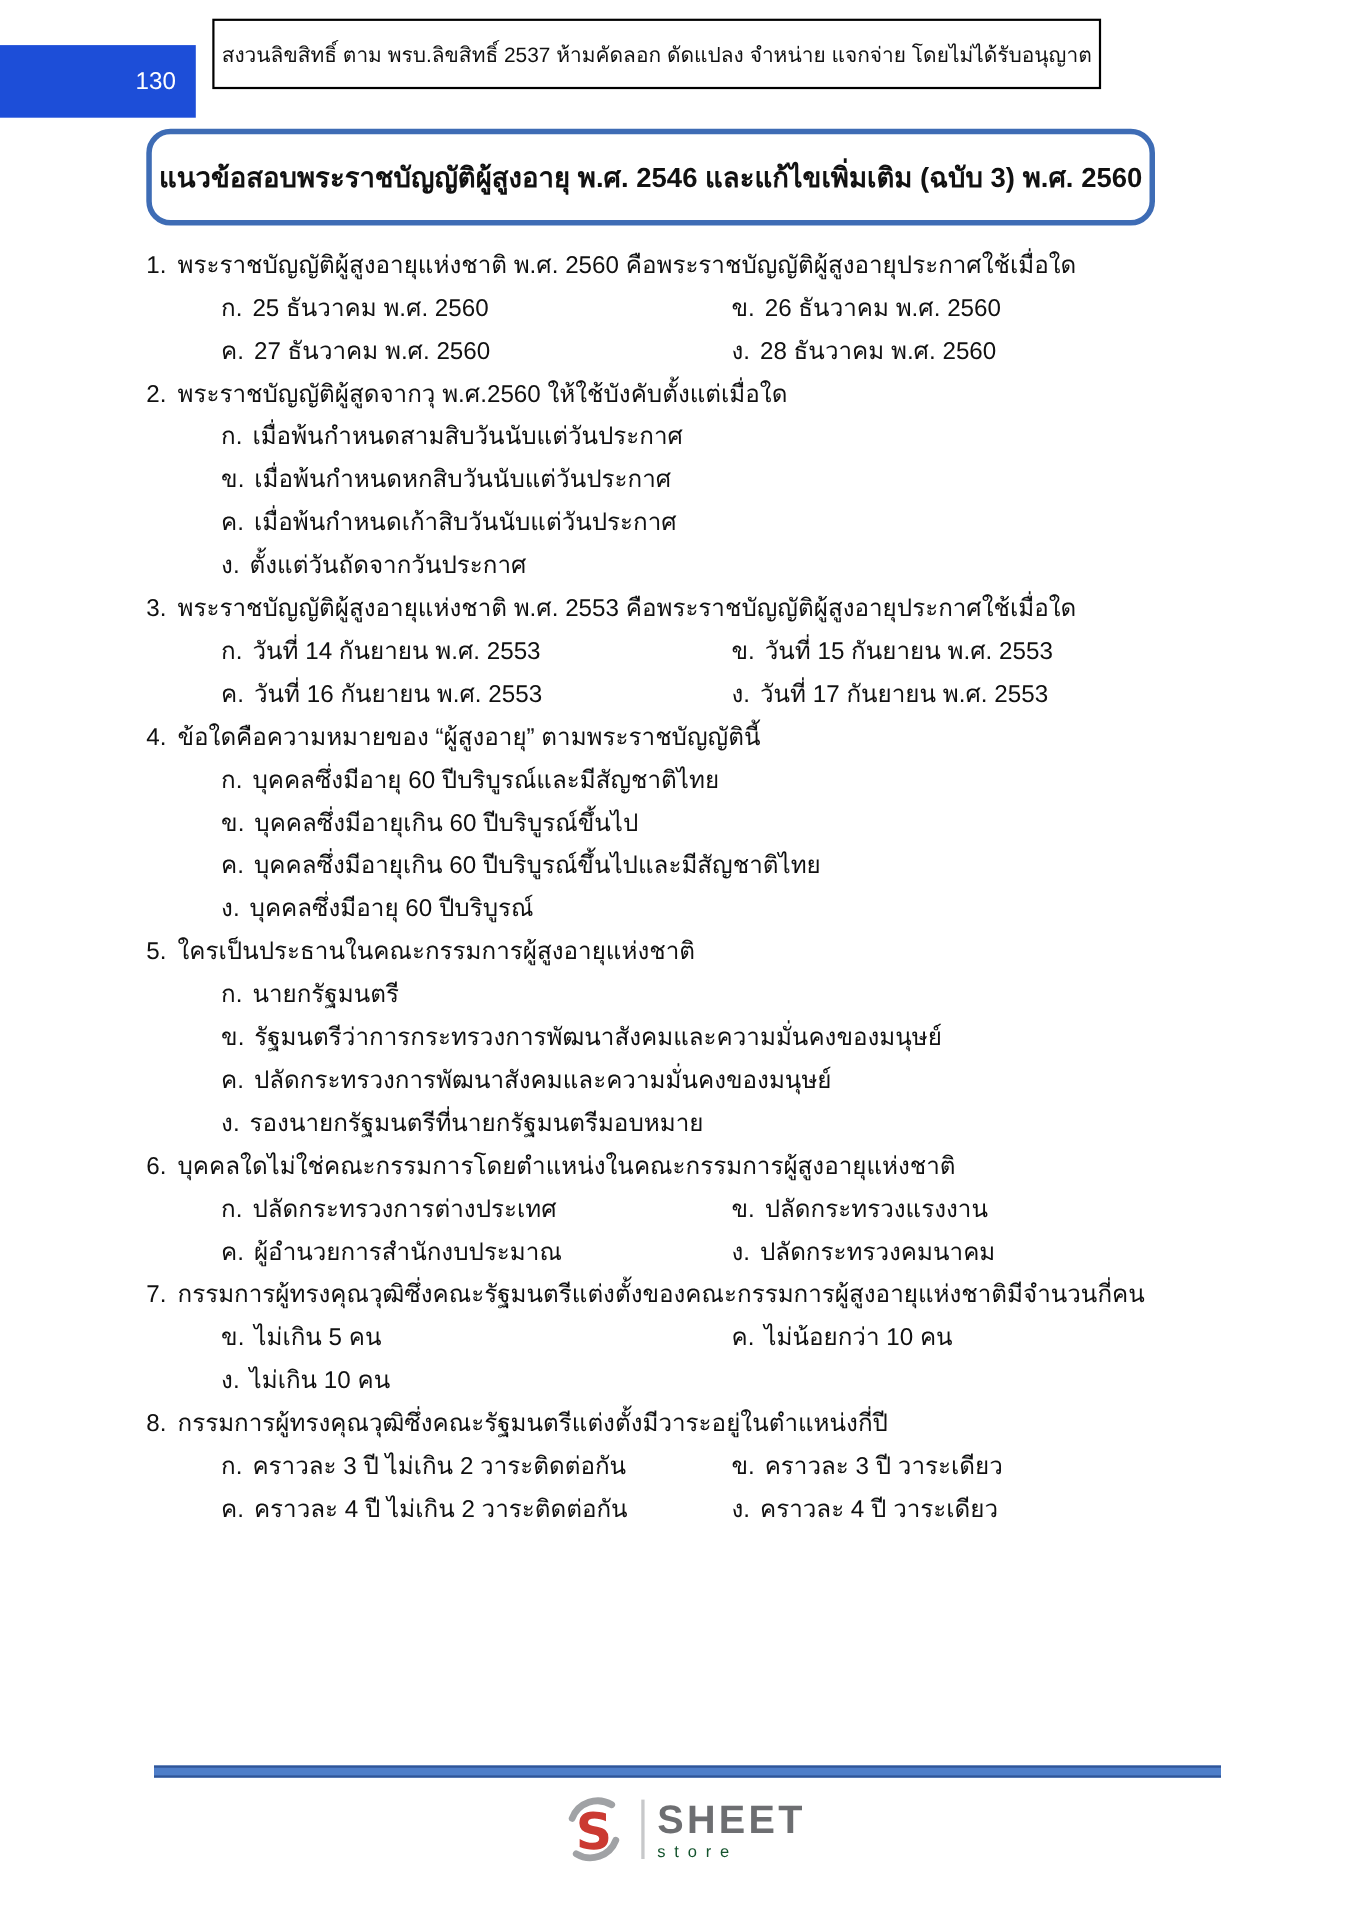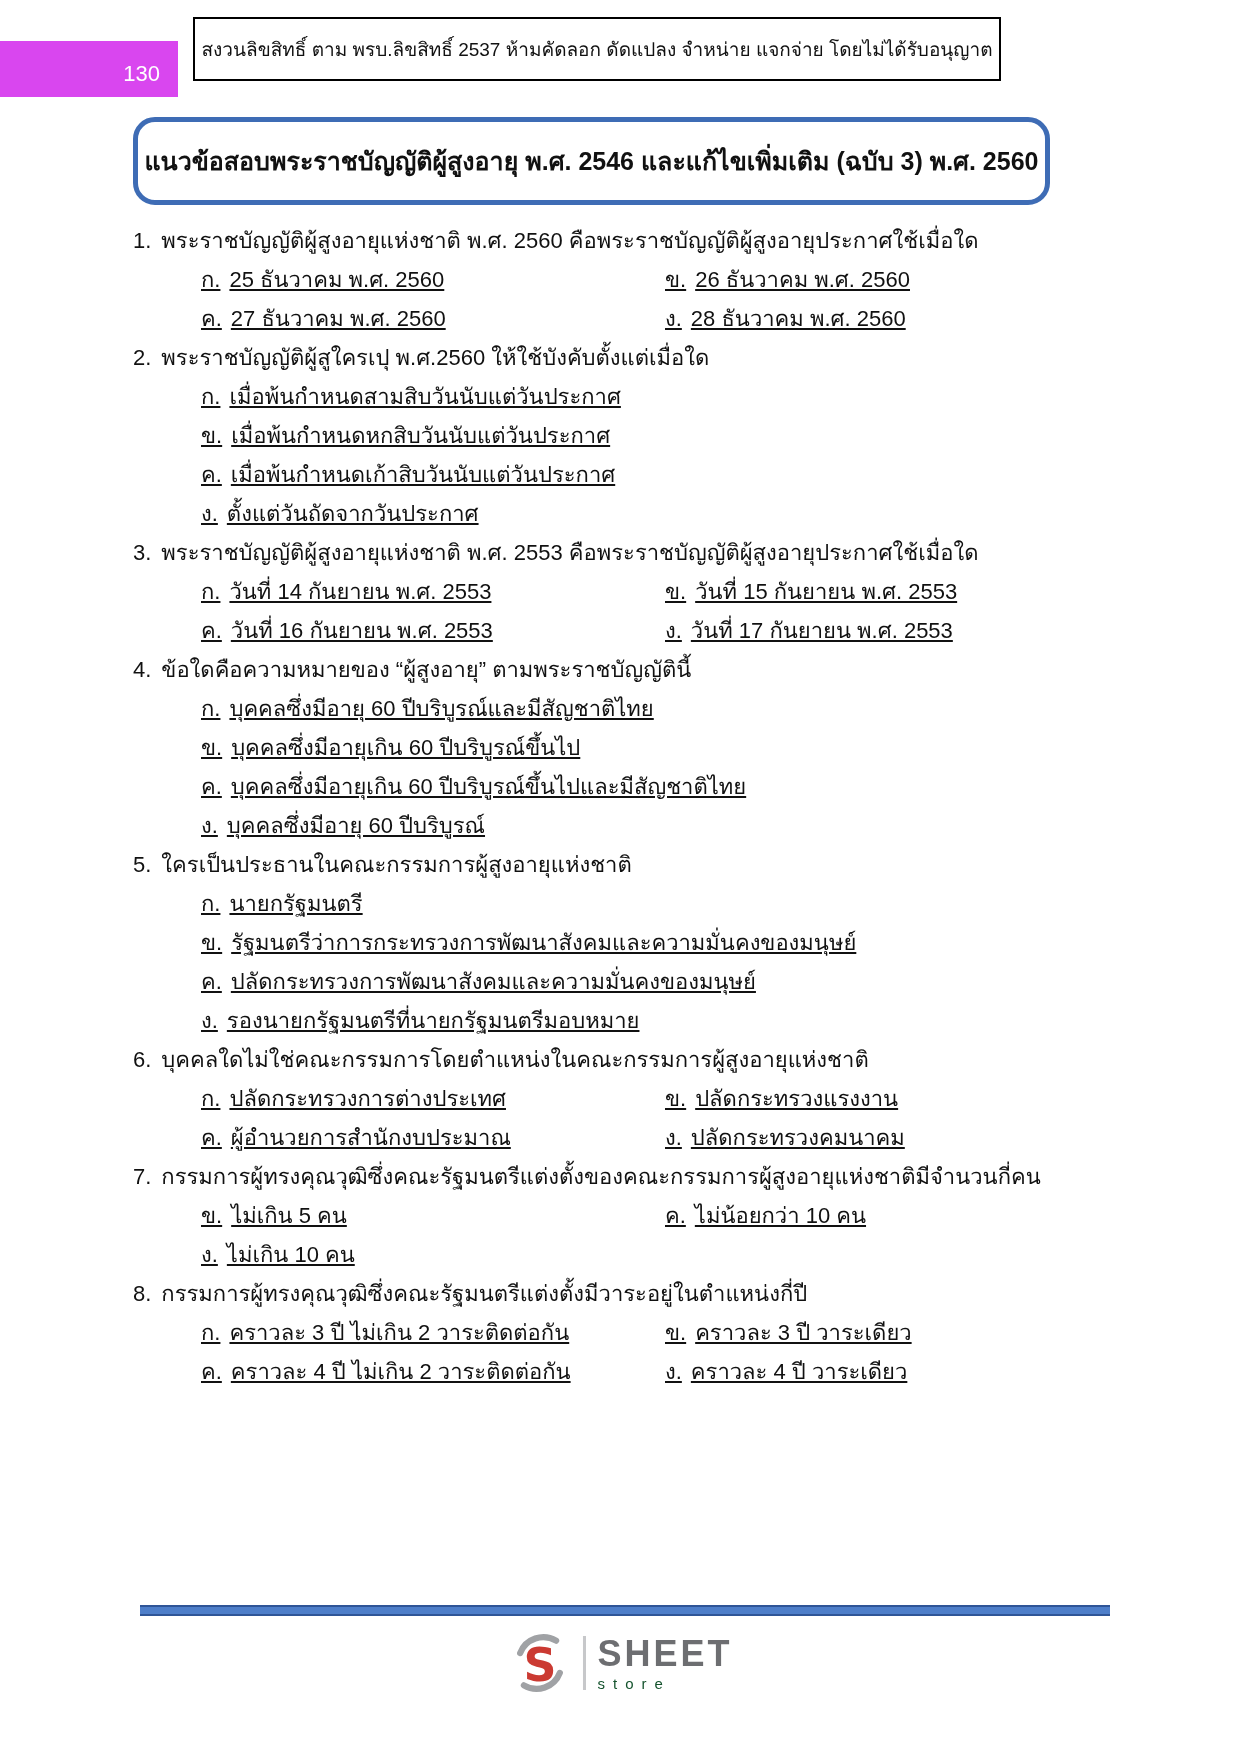--- a/index.html
+++ b/index.html
@@ -3,21 +3,21 @@
 <meta charset="utf-8">
 <style>
   html,body{margin:0;padding:0;}
   body{
     width:1241px;height:1755px;position:relative;background:#ffffff;
     font-family:"Liberation Sans","DejaVu Sans",sans-serif;color:#111;
     overflow:hidden;
   }
   
   .page-num-box{
-    position:absolute;left:0;top:41px;width:178px;height:56px;background:#d946ef;
+    position:absolute;left:0;top:41px;width:178px;height:66px;background:#1d4ed8;
     color:#fff;font-size:22px;line-height:66px;text-align:right;padding-right:18px;
     box-sizing:border-box;
   }
   .copyright-box{
     position:absolute;left:193px;top:17px;width:808px;height:64px;
     border:2px solid #000;box-sizing:border-box;display:flex;align-items:center;
     justify-content:center;font-size:19px;white-space:nowrap;
   }
   
   .title-box{
@@ -26,21 +26,21 @@
     justify-content:center;background:#fff;
   }
   .title-box .title-text{font-size:25px;font-weight:bold;text-align:center;}
   
   .questions{position:absolute;left:133px;top:221px;width:997px;}
   .question-line{font-size:22px;font-weight:normal;line-height:39px;white-space:nowrap;}
   .question-line .qnum{margin-right:10px;}
   .choices{padding-left:68px;}
   .choices.two-col{display:grid;grid-template-columns:464px 1fr;}
   .choices.one-col{display:grid;grid-template-columns:1fr;}
-  .choice{font-size:22px;line-height:39px;white-space:nowrap;text-decoration:underline;}
+  .choice{font-size:22px;line-height:39px;white-space:nowrap;}
   .choice .clabel{margin-right:9px;}
   
   .footer-rule{
     position:absolute;left:140px;top:1605px;width:970px;height:7px;
     background:#4e7ec9;border-top:2px solid #2f5597;border-bottom:2px solid #2f5597;
   }
   .footer-logo{
     position:absolute;left:50%;top:1632px;transform:translateX(-50%);
     display:flex;align-items:center;gap:12px;
   }
@@ -80,21 +80,21 @@
         <div class="choice">
     <span class="clabel">ค.</span><span class="ctext">27 ธันวาคม พ.ศ. 2560</span>
   </div>
         <div class="choice">
     <span class="clabel">ง.</span><span class="ctext">28 ธันวาคม พ.ศ. 2560</span>
   </div>
       </div>
   </section>
     <section class="question">
     <div class="question-line">
-      <span class="qnum">2.</span><span class="qtext">พระราชบัญญัติผู้สูใครเปุ พ.ศ.2560 ให้ใช้บังคับตั้งแต่เมื่อใด</span>
+      <span class="qnum">2.</span><span class="qtext">พระราชบัญญัติผู้สูดจากวุ พ.ศ.2560 ให้ใช้บังคับตั้งแต่เมื่อใด</span>
     </div>
     <div class="choices one-col">
         <div class="choice">
     <span class="clabel">ก.</span><span class="ctext">เมื่อพ้นกำหนดสามสิบวันนับแต่วันประกาศ</span>
   </div>
         <div class="choice">
     <span class="clabel">ข.</span><span class="ctext">เมื่อพ้นกำหนดหกสิบวันนับแต่วันประกาศ</span>
   </div>
         <div class="choice">
     <span class="clabel">ค.</span><span class="ctext">เมื่อพ้นกำหนดเก้าสิบวันนับแต่วันประกาศ</span>

